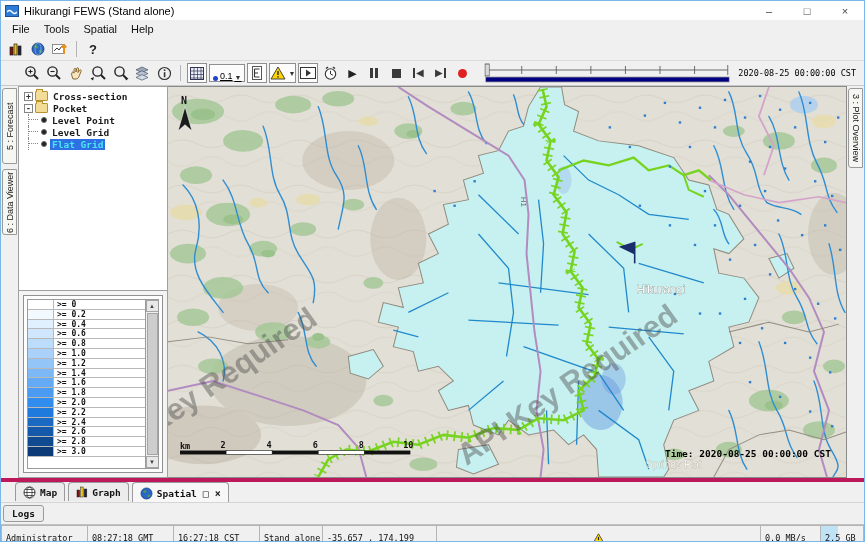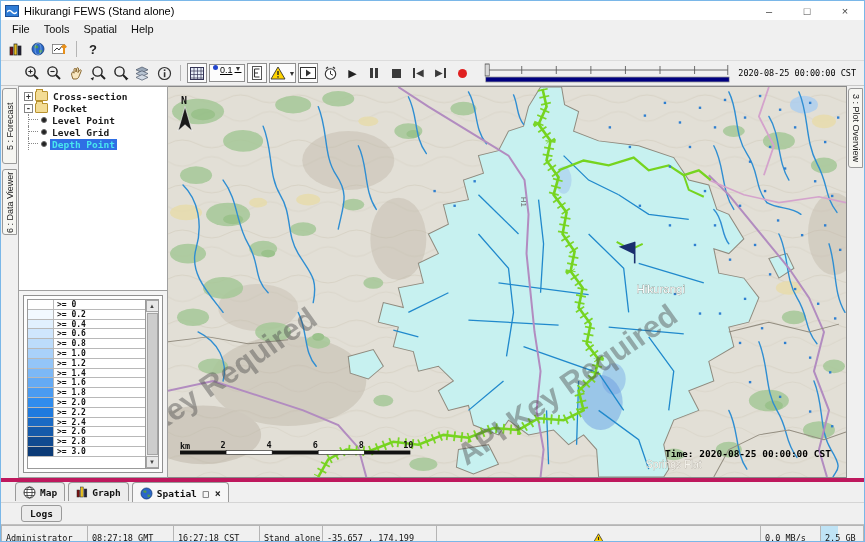--- a/index.html
+++ b/index.html
@@ -27,21 +27,21 @@
   .tb-btn{height:20px;min-width:20px;display:flex;align-items:center;justify-content:center;margin:0 1px;}
   .tb-btn.boxed{border:1px solid #8f8f8f;background:#fcfcfc;}
   .tb-sep{width:1px;height:16px;background:#b5b5b5;margin:0 5px;}
   .glyph{font-size:11px;color:#222;}
   .pause-i{width:8px;height:10px;border-left:3px solid #3a3a3a;border-right:3px solid #3a3a3a;}
   .stop-i{width:9px;height:9px;background:#3a3a3a;}
   .rec-i{width:9px;height:9px;border-radius:50%;background:#e02020;}
   .step-l{border-left:2px solid #3a3a3a;padding-left:1px;font-size:10px;color:#3a3a3a;line-height:10px;}
   .step-r{border-right:2px solid #3a3a3a;padding-right:1px;font-size:10px;color:#3a3a3a;line-height:10px;}
   .dd-arrow{font-size:7px;color:#333;margin-left:2px;}
-  #val-dd{display:flex;align-items:flex-start;font-size:9px;padding:0 3px;height:18px;text-decoration:underline;}
+  #val-dd{display:flex;align-items:flex-end;font-size:9px;padding:0 3px;height:18px;text-decoration:underline;}
   #val-dd .dot{width:5px;height:5px;border-radius:50%;background:#2244cc;margin-right:2px;}
   #timeline{flex:1 1 auto;height:22px;margin:0 6px 0 10px;position:relative;min-width:120px;}
   #timeline svg{position:absolute;inset:0;width:100%;height:100%;}
   #timeline-date{font-family:"DejaVu Sans Mono",monospace;font-size:8.5px;color:#000;white-space:nowrap;margin-right:4px;}
   
   #main{flex:1 1 auto;display:flex;min-height:0;background:#f0f0f0;}
   .vstrip{width:17px;flex:0 0 auto;display:flex;flex-direction:column;align-items:center;padding-top:2px;background:#f0f0f0;}
   .vtab{width:15px;background:#f6f6f2;border:1px solid #9a9a9a;border-radius:3px 0 0 3px;
     font-size:9px;color:#222;display:flex;align-items:center;justify-content:center;overflow:hidden;margin-bottom:5px;}
   .vtab.left{writing-mode:vertical-rl;transform:rotate(180deg);border-radius:0 3px 3px 0;}
@@ -83,21 +83,21 @@
   #map svg.base{position:absolute;inset:0;width:100%;height:100%;}
   
   #tabbar{height:24px;background:#f0f0f0;display:flex;align-items:flex-start;padding-left:14px;flex:0 0 auto;border-top:4px solid #be185d;}
   .btab{display:flex;align-items:center;height:19px;border:1px solid #9a9a9a;border-bottom:none;
     border-radius:4px 4px 0 0;background:#ececec;padding:0 7px;margin-right:3px;font-family:"DejaVu Sans Mono",monospace;
     font-size:9.5px;font-weight:bold;color:#111;}
   .btab.active{height:22px;background:#f7f7f7;}
   .btab .ticon{margin-right:4px;display:flex;}
   .btab .tctl{font-size:10px;margin-left:6px;color:#222;}
   
-  #logsrow{height:22px;background:#f0f0f0;display:flex;align-items:center;padding-left:20px;flex:0 0 auto;border-top:1px solid #d5d5d5;}
+  #logsrow{height:22px;background:#f0f0f0;display:flex;align-items:center;padding-left:2px;flex:0 0 auto;border-top:1px solid #d5d5d5;}
   #logs-btn{border:1px solid #9a9a9a;border-radius:3px;background:#ececec;height:17px;padding:0 8px;
     font-family:"DejaVu Sans Mono",monospace;font-size:9.5px;font-weight:bold;color:#111;display:flex;align-items:center;}
   
   #statusbar{height:17px;background:#f0f0f0;display:flex;align-items:stretch;flex:0 0 auto;border-top:1px solid #c0c0c0;
     font-family:"DejaVu Sans Mono",monospace;font-size:8.5px;color:#111;}
   .st-cell{border:1px solid #b5b5b5;border-right:none;display:flex;align-items:center;padding:12px 4px;white-space:nowrap;overflow:hidden;}
   .st-cell:last-child{border-right:1px solid #b5b5b5;}
   #st-mem{background:linear-gradient(to right,#bfe3f5 0 40%,#f0f0f0 40%);}
 </style>
 </head>
@@ -291,21 +291,21 @@
             <span class="tr-label">Level Point</span>
           </div>
           <div class="tr-row">
             <span class="tr-conn"></span>
             <span class="tr-dot"></span>
             <span class="tr-label">Level Grid</span>
           </div>
           <div class="tr-row">
             <span class="tr-conn"></span>
             <span class="tr-dot"></span>
-            <span class="tr-label sel">Depth Point</span>
+            <span class="tr-label sel">Flat Grid</span>
           </div>
         </div>
       <div id="legend">
         <div id="legend-box">
           <div id="legend-list-wrap">
             <div id="legend-list">
                 <div class="lg-row">
                   <span class="lg-sw" style="background: rgb(255, 255, 255);"></span>
                   <span class="lg-lb">&gt;= 0</span>
                 </div>

